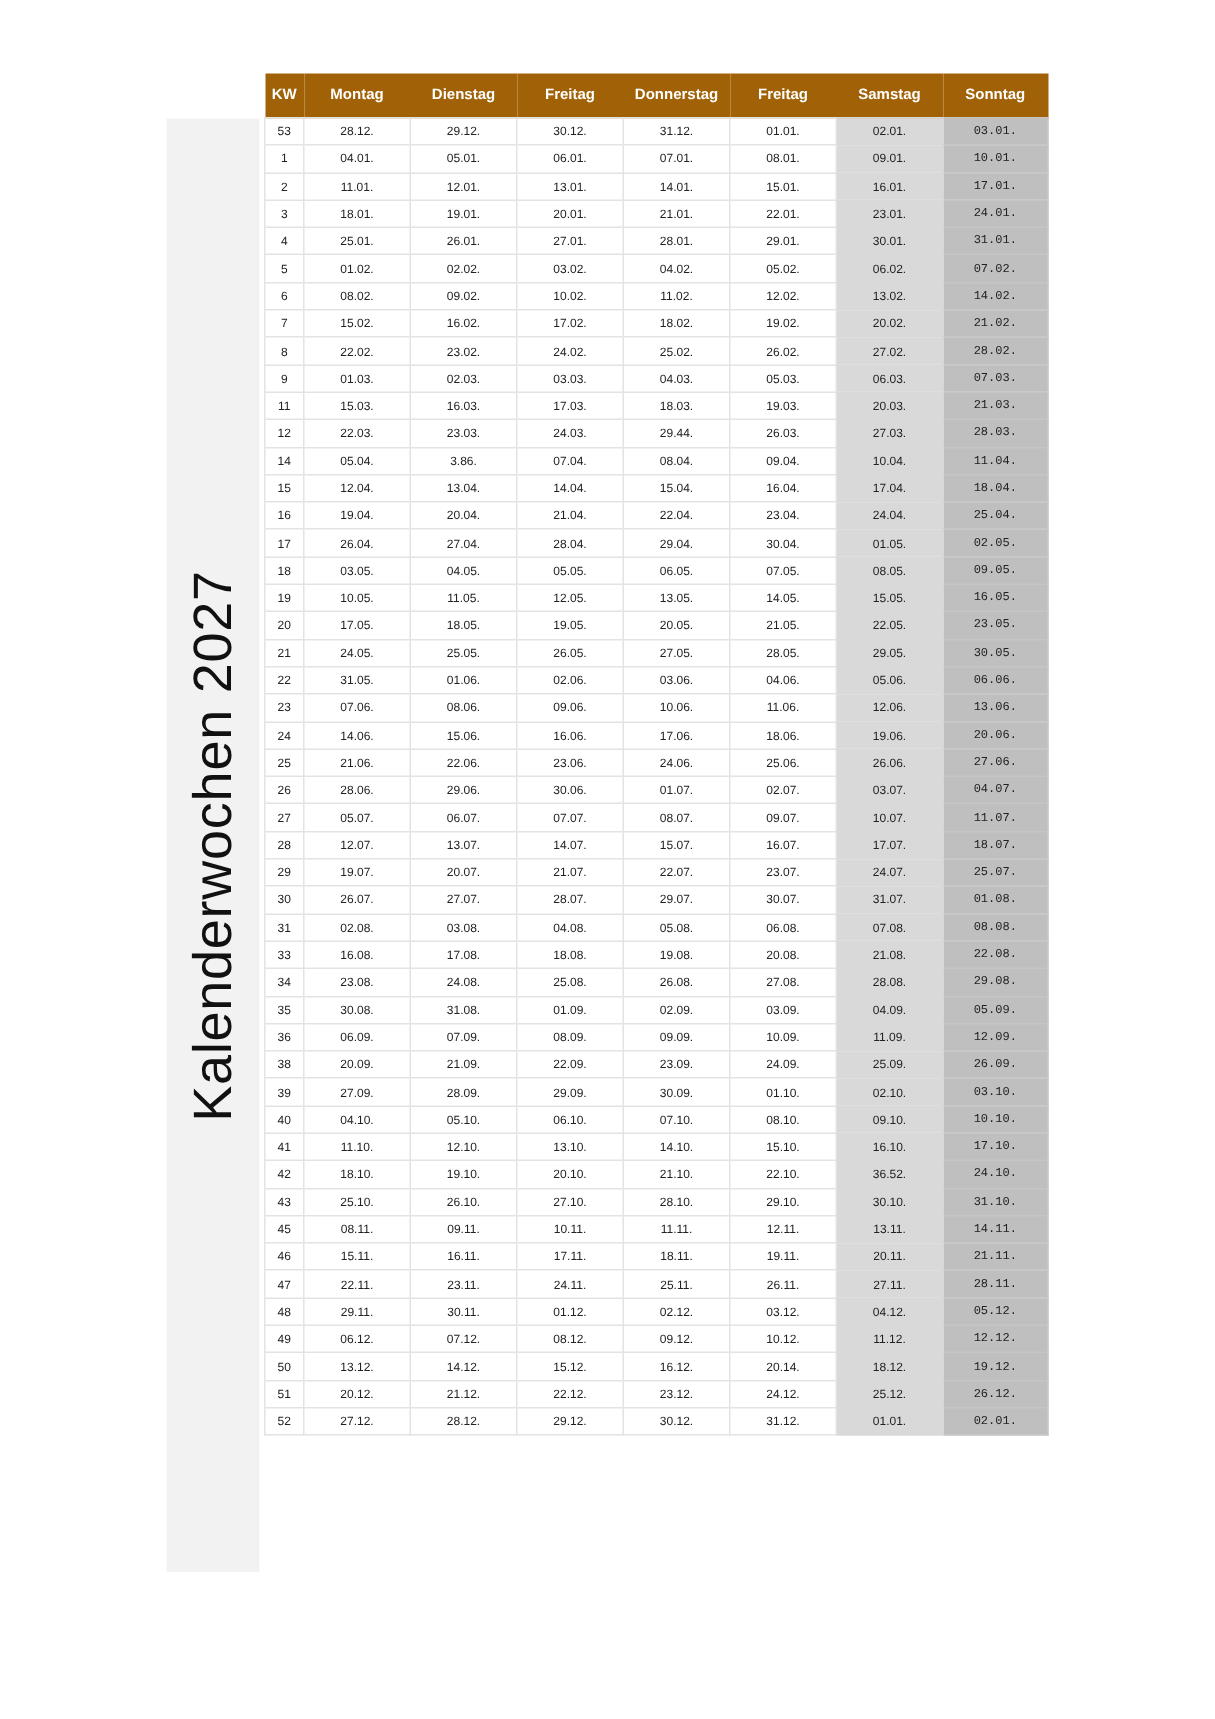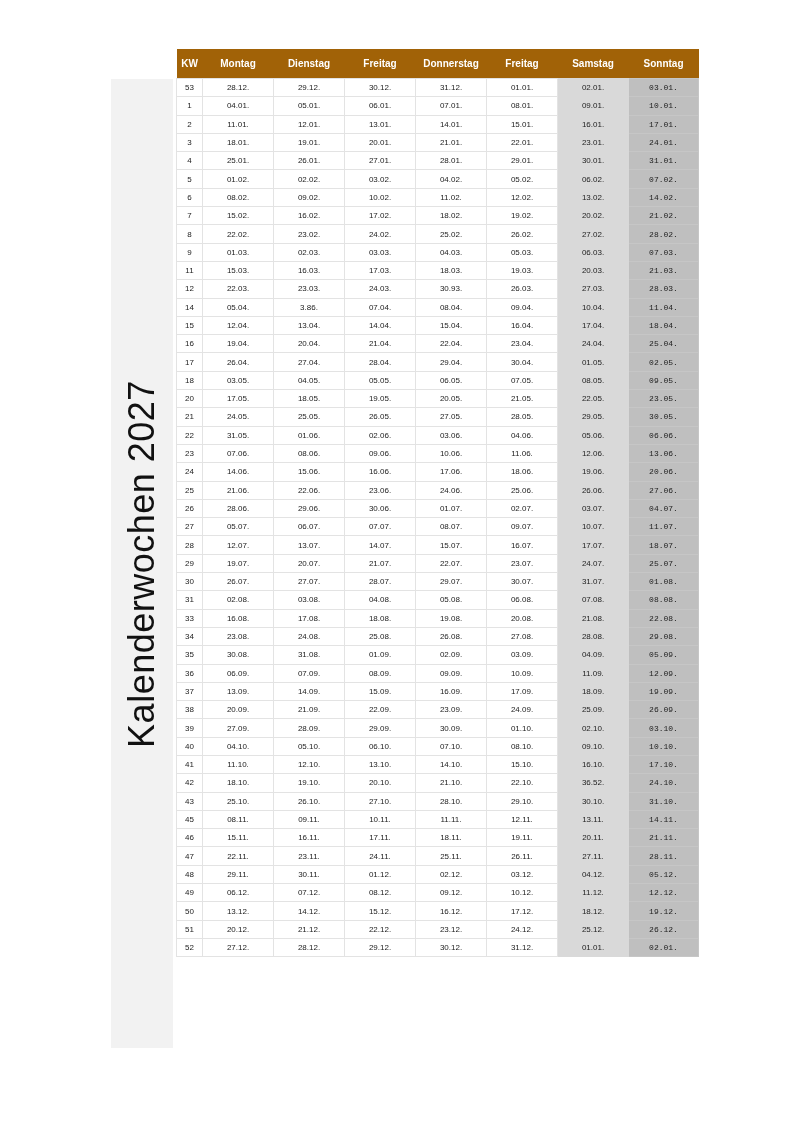--- a/index.html
+++ b/index.html
@@ -161,21 +161,21 @@
         <td>18.03.</td>
         <td>19.03.</td>
         <td class="sat">20.03.</td>
         <td class="sun">21.03.</td>
       </tr>
       <tr>
         <td>12</td>
         <td>22.03.</td>
         <td>23.03.</td>
         <td>24.03.</td>
-        <td>30.93.</td>
+        <td>29.44.</td>
         <td>26.03.</td>
         <td class="sat">27.03.</td>
         <td class="sun">28.03.</td>
       </tr>
       <tr>
         <td>14</td>
         <td>05.04.</td>
         <td>3.86.</td>
         <td>07.04.</td>
         <td>08.04.</td>
@@ -217,20 +217,30 @@
         <td>18</td>
         <td>03.05.</td>
         <td>04.05.</td>
         <td>05.05.</td>
         <td>06.05.</td>
         <td>07.05.</td>
         <td class="sat">08.05.</td>
         <td class="sun">09.05.</td>
       </tr>
       <tr>
+        <td>19</td>
+        <td>10.05.</td>
+        <td>11.05.</td>
+        <td>12.05.</td>
+        <td>13.05.</td>
+        <td>14.05.</td>
+        <td class="sat">15.05.</td>
+        <td class="sun">16.05.</td>
+      </tr>
+      <tr>
         <td>20</td>
         <td>17.05.</td>
         <td>18.05.</td>
         <td>19.05.</td>
         <td>20.05.</td>
         <td>21.05.</td>
         <td class="sat">22.05.</td>
         <td class="sun">23.05.</td>
       </tr>
       <tr>
@@ -377,30 +387,20 @@
         <td>36</td>
         <td>06.09.</td>
         <td>07.09.</td>
         <td>08.09.</td>
         <td>09.09.</td>
         <td>10.09.</td>
         <td class="sat">11.09.</td>
         <td class="sun">12.09.</td>
       </tr>
       <tr>
-        <td>37</td>
-        <td>13.09.</td>
-        <td>14.09.</td>
-        <td>15.09.</td>
-        <td>16.09.</td>
-        <td>17.09.</td>
-        <td class="sat">18.09.</td>
-        <td class="sun">19.09.</td>
-      </tr>
-      <tr>
         <td>38</td>
         <td>20.09.</td>
         <td>21.09.</td>
         <td>22.09.</td>
         <td>23.09.</td>
         <td>24.09.</td>
         <td class="sat">25.09.</td>
         <td class="sun">26.09.</td>
       </tr>
       <tr>
@@ -502,21 +502,21 @@
         <td>10.12.</td>
         <td class="sat">11.12.</td>
         <td class="sun">12.12.</td>
       </tr>
       <tr>
         <td>50</td>
         <td>13.12.</td>
         <td>14.12.</td>
         <td>15.12.</td>
         <td>16.12.</td>
-        <td>17.12.</td>
+        <td>20.14.</td>
         <td class="sat">18.12.</td>
         <td class="sun">19.12.</td>
       </tr>
       <tr>
         <td>51</td>
         <td>20.12.</td>
         <td>21.12.</td>
         <td>22.12.</td>
         <td>23.12.</td>
         <td>24.12.</td>

